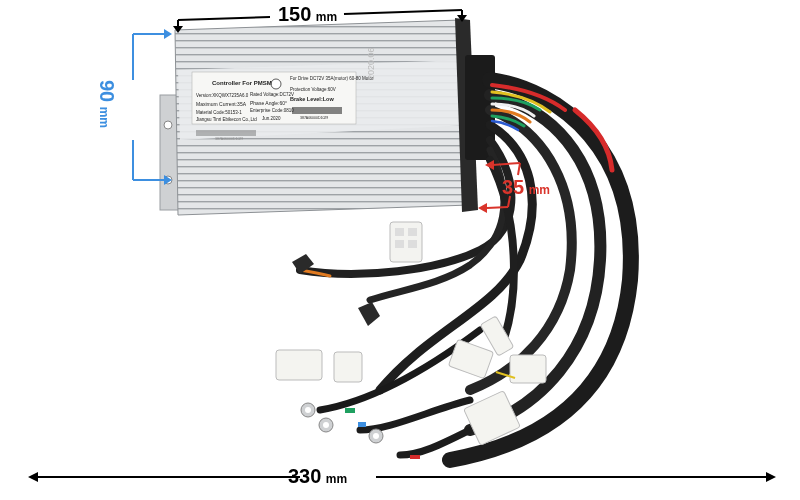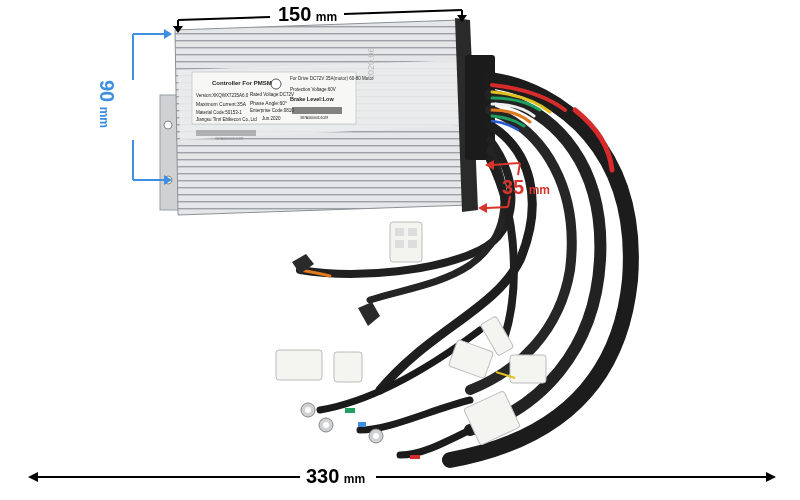--- a/index.html
+++ b/index.html
@@ -149,16 +149,16 @@
   <span class="dim-unit">mm</span>
 </div>
 <div class="dim-label" style="left:118px;top:80px;color:#3d8fe0;transform:rotate(90deg);transform-origin:left top;width:60px;">
   <span class="dim-num">90</span>
   <span class="dim-unit">mm</span>
 </div>
 <div class="dim-label" style="left:502px;top:176px;color:#d9342b;">
   <span class="dim-num">35</span>
   <span class="dim-unit">mm</span>
 </div>
-<div class="dim-label" style="left:306px;top:465px;color:#000;">
+<div class="dim-label" style="left:288px;top:465px;color:#000;">
   <span class="dim-num">330</span>
   <span class="dim-unit">mm</span>
 </div>
 
 </body></html>

